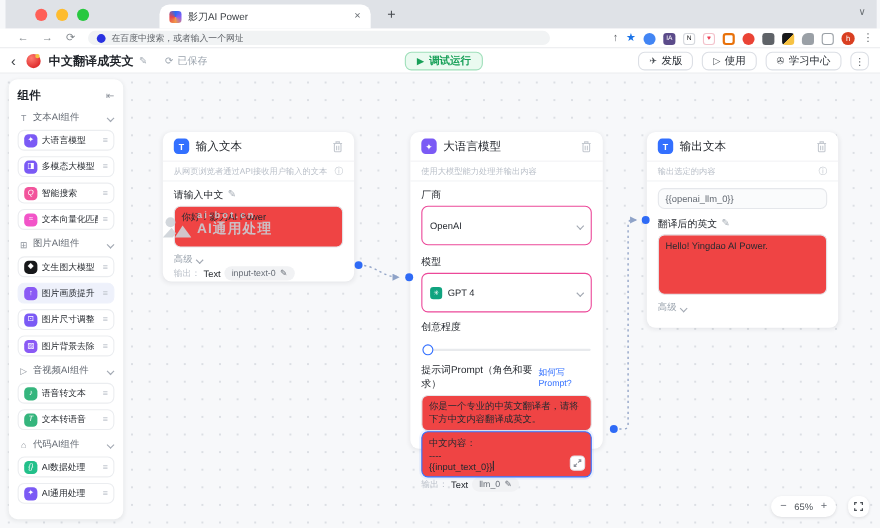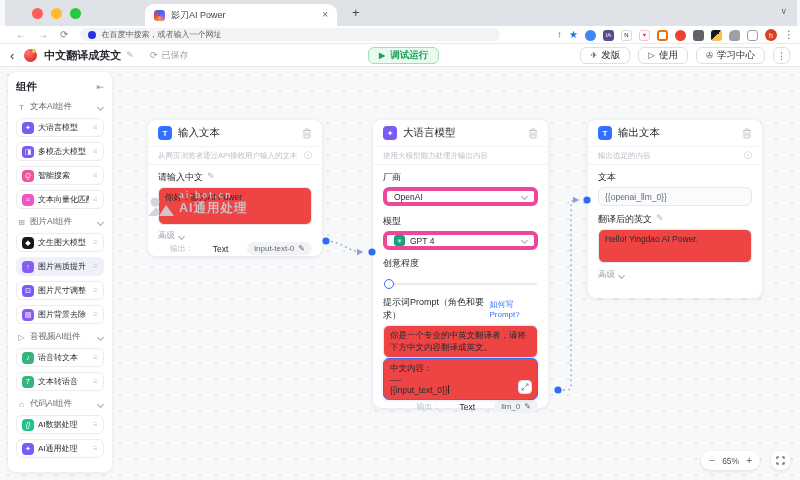--- a/index.html
+++ b/index.html
@@ -69,25 +69,25 @@
   .c-ic{width:14px;height:14px;border-radius:4px;color:#fff;font-size:8px;font-weight:bold;display:flex;align-items:center;justify-content:center;flex:0 0 auto}
   .c-title{font-size:10.5px;font-weight:normal;color:#1f2329;flex:1}
   .trash{width:10px;height:11px;flex:0 0 auto}
   .c-desc{height:19px;display:flex;align-items:center;border-top:1px solid #f2f3f5;border-bottom:1px solid #f2f3f5;padding:0 10px;color:#b9bfc8;font-size:7.5px;flex:0 0 auto}
   .c-desc .info{margin-left:auto;font-size:8px;color:#c3c8cf}
   .c-body{flex:1;display:flex;flex-direction:column;padding:6px 10px 7px}
   .f-label{font-size:9px;color:#262a30;margin-bottom:3px;display:flex;align-items:flex-start;gap:4px}
   .f-label .penc{margin-left:0}
   .tbox{border:1px solid #e5e7eb;border-radius:6px;padding:4px 6px;font-size:8.5px;color:#262a30;background:#ef4444;position:relative}
   .tbox.gray{background:#fafbfc;color:#646a73}
-  .selbox{height:19px;border:4px solid #ec4899;border-radius:6px;display:flex;align-items:center;gap:5px;padding:0 7px;font-size:8.5px;color:#262a30}
+  .selbox{height:36px;border:1px solid #ec4899;border-radius:6px;display:flex;align-items:center;gap:5px;padding:0 7px;font-size:8.5px;color:#262a30}
   .selbox .chev{margin-left:auto}
   .gpt-ic{width:11px;height:11px;border-radius:3px;background:#10a37f;color:#fff;font-size:6px;display:flex;align-items:center;justify-content:center}
   .adv{display:flex;align-items:center;gap:4px;color:#9aa3ad;font-size:8.5px}
-  .c-foot{margin-top:auto;display:flex;align-items:center;justify-content:flex-end;gap:19px;flex:0 0 auto}
+  .c-foot{margin-top:auto;display:flex;align-items:center;gap:3px;flex:0 0 auto}
   .out-lbl{font-size:8px;color:#b9bfc8}
   .out-type{font-size:8.5px;color:#262a30}
   .pill{background:#f1f2f4;border-radius:9px;padding:2px 7px;font-size:8px;color:#646a73;display:flex;align-items:center;gap:4px}
   .slider{position:relative;height:12px;margin:5px 1px 6px}
   .slider .track{position:absolute;left:0;right:0;top:5px;height:2px;background:#e8eaed;border-radius:1px}
   .slider .knob{position:absolute;left:0;top:1px;width:10px;height:10px;border-radius:50%;background:#fff;border:1.5px solid #3370ff}
   .p-row{display:flex;align-items:center;margin-bottom:3px}
   .p-row .f-label{margin-bottom:0}
   .p-link{margin-left:auto;font-size:8px;color:#3370ff}
   .ta-focus{border:1.2px solid #3370ff;box-shadow:0 0 0 2px rgba(51,112,255,.08)}
@@ -432,29 +432,28 @@
               <rect x="2" y="2.5" width="6" height="7.5" rx="1"></rect>
               <path d="M4 4.5 v4 M6 4.5 v4"></path>
             </g>
           </svg>
       </div>
       <div class="c-desc">
         <span>输出选定的内容</span>
         <span class="info">ⓘ</span>
       </div>
       <div class="c-body">
-        <div class="f-label">文本</div>
         <div class="tbox gray" style="height:19px;display:flex;align-items:center">
             <span>{{openai_llm_0}}</span>
           </div>
         <div class="f-label" style="margin-top:7px">
             <span>翻译后的英文</span>
             <span class="penc">✎</span>
           </div>
-        <div class="tbox" style="height:34px"><span>Hello! Yingdao AI Power.</span></div>
+        <div class="tbox" style="height:55px"><span>Hello! Yingdao AI Power.</span></div>
         <div class="adv" style="margin-top:6px">
             <span>高级</span>
             <span class="chev"></span>
           </div>
       </div>
     </div>
 
     <div class="zoomctl">
       <span class="zb">−</span>
       <span class="zp">65%</span>

